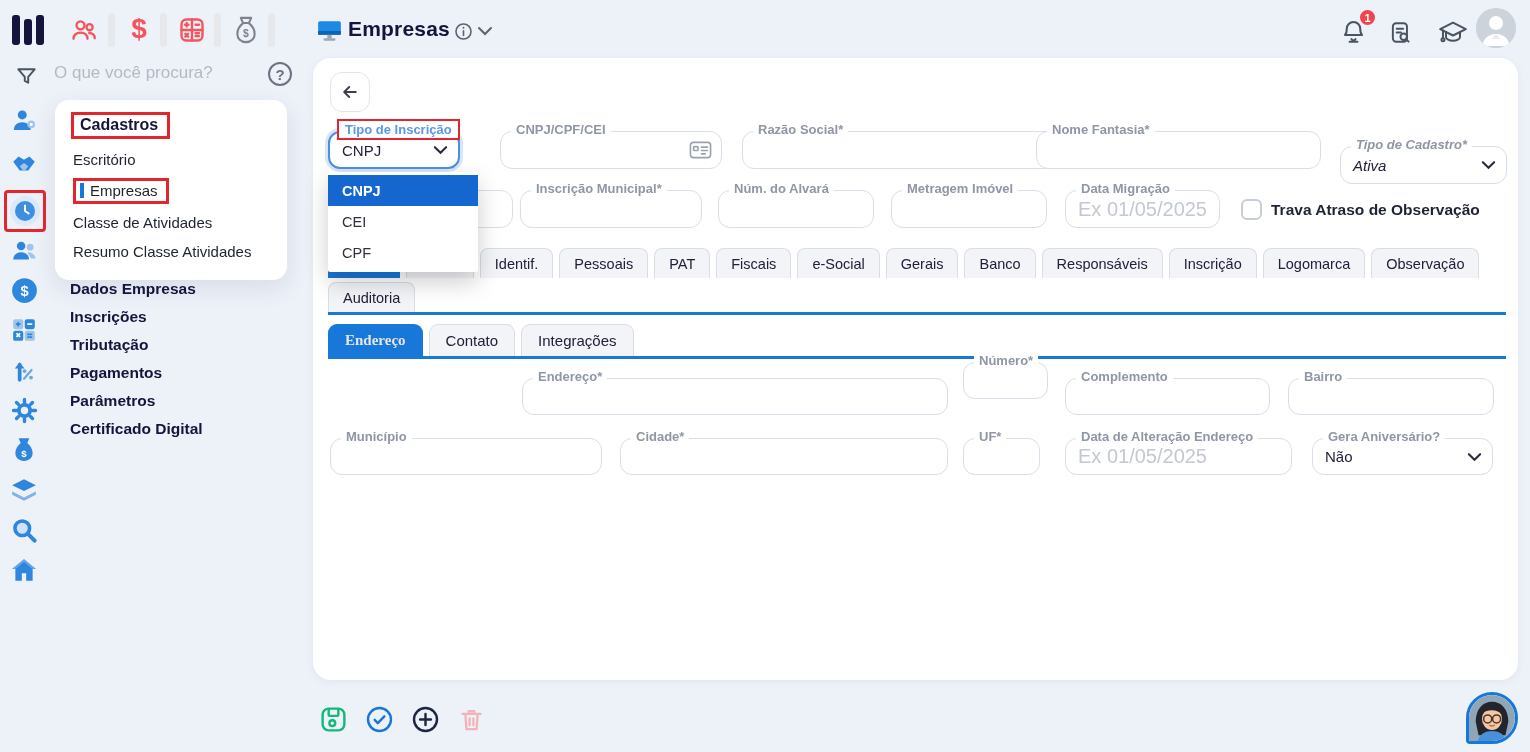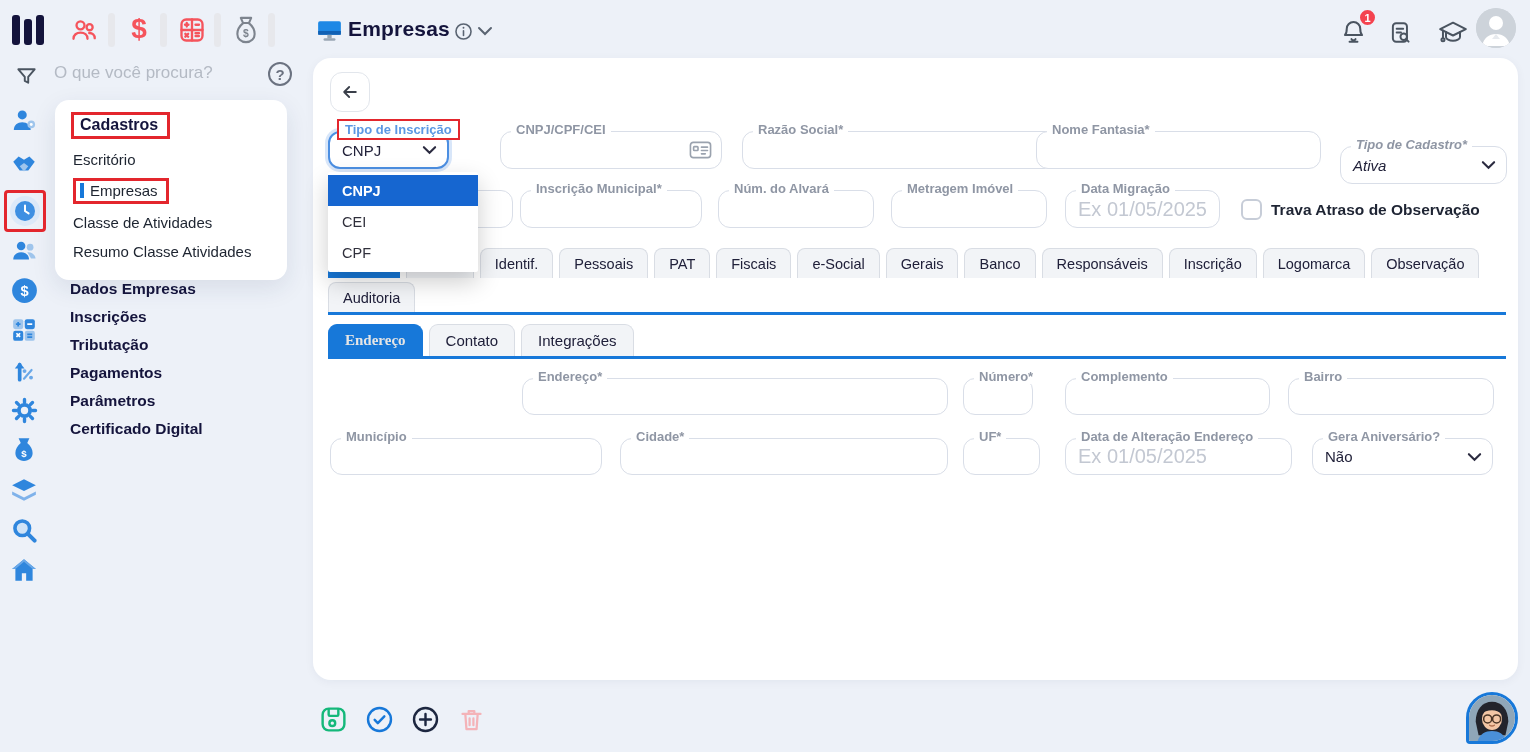--- a/index.html
+++ b/index.html
@@ -310,21 +310,21 @@
   </div>
 
   <div class="card">
 
     <div class="back-btn">
       <svg width="20" height="20" viewBox="0 0 24 24" fill="none" stroke="#3a3f4a" stroke-width="2.2" stroke-linecap="round" stroke-linejoin="round">
         <path d="M19 12H5M11 6l-6 6 6 6"></path>
       </svg>
     </div>
 
-    <div class="field focused" style="left:15px;top:73px;width:121px;">
+    <div class="field focused" style="left:15px;top:73px;width:132px;">
       <span class="flabel label-annot">Tipo de Inscrição</span>
       <div class="select-face">
         <span>CNPJ</span>
         <svg width="15" height="10" viewBox="0 0 16 10" fill="none" stroke="#2b2b40" stroke-width="2.2" stroke-linecap="round">
             <path d="M2 2l6 6 6-6"></path>
           </svg>
       </div>
     </div>
 
     <div class="field" style="left:187px;top:73px;width:222px;">
@@ -411,21 +411,21 @@
       <div class="subtab active">Endereço</div>
       <div class="subtab">Contato</div>
       <div class="subtab">Integrações</div>
     </div>
     <div class="blue-line" style="top:298px;height:2.5px;"></div>
 
     <div class="field" style="left:209px;top:320px;width:426px;height:37px;">
       <span class="flabel">Endereço*</span>
       <input class="noicon" style="">
     </div>
-    <div class="field" style="left:650px;top:320px;width:70px;height:37px;">
+    <div class="field" style="left:650px;top:304px;width:85px;height:37px;">
       <span class="flabel">Número*</span>
       <input class="noicon" style="">
     </div>
     <div class="field" style="left:752px;top:320px;width:205px;height:37px;">
       <span class="flabel">Complemento</span>
       <input class="noicon" style="">
     </div>
     <div class="field" style="left:975px;top:320px;width:206px;height:37px;">
       <span class="flabel">Bairro</span>
       <input class="noicon" style="">

